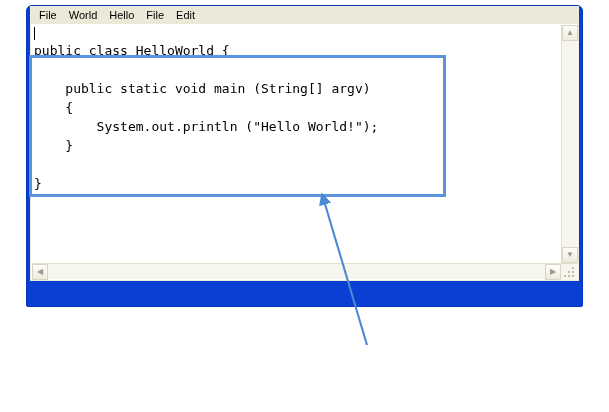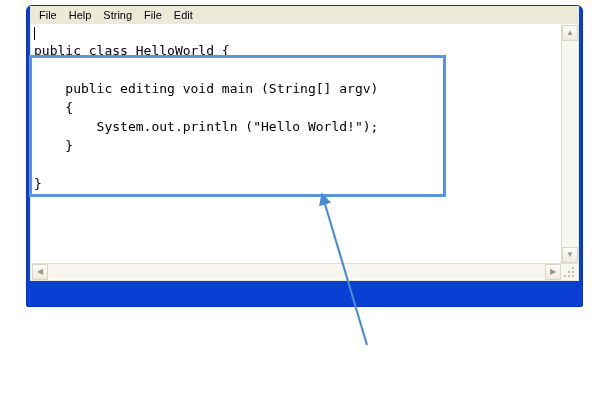--- a/index.html
+++ b/index.html
@@ -270,34 +270,34 @@
 </head>
 <body>
 
 <div id="notepad-window">
 
 
   <div id="client-area">
 
     <div id="menu-bar">
       <span class="menu-item">File</span>
-      <span class="menu-item">Help</span>
-      <span class="menu-item">String</span>
+      <span class="menu-item">World</span>
+      <span class="menu-item">Hello</span>
       <span class="menu-item">File</span>
       <span class="menu-item">Edit</span>
     </div>
 
     <div id="edit-region">
       <div id="edit-row">
 
         <div id="text-area">
           <span id="caret"></span>
           <pre id="code-text">public class HelloWorld {
 
-    public editing void main (String[] argv)
+    public static void main (String[] argv)
     {
         System.out.println ("Hello World!");
     }
 
 }</pre>
         </div>
 
         <div id="vscroll">
           <span class="sb-btn">▲</span>
           <span class="sb-btn">▼</span>

